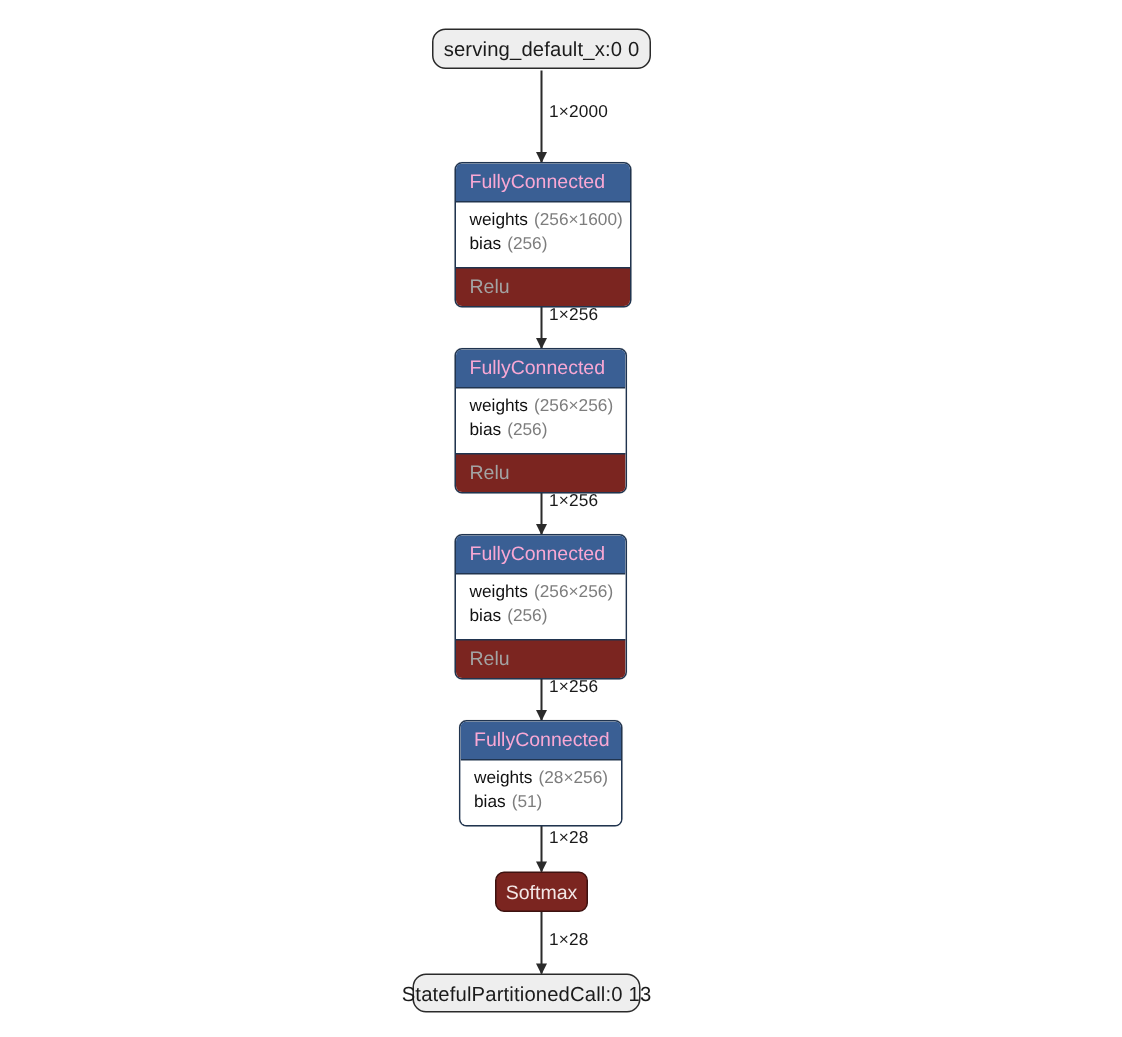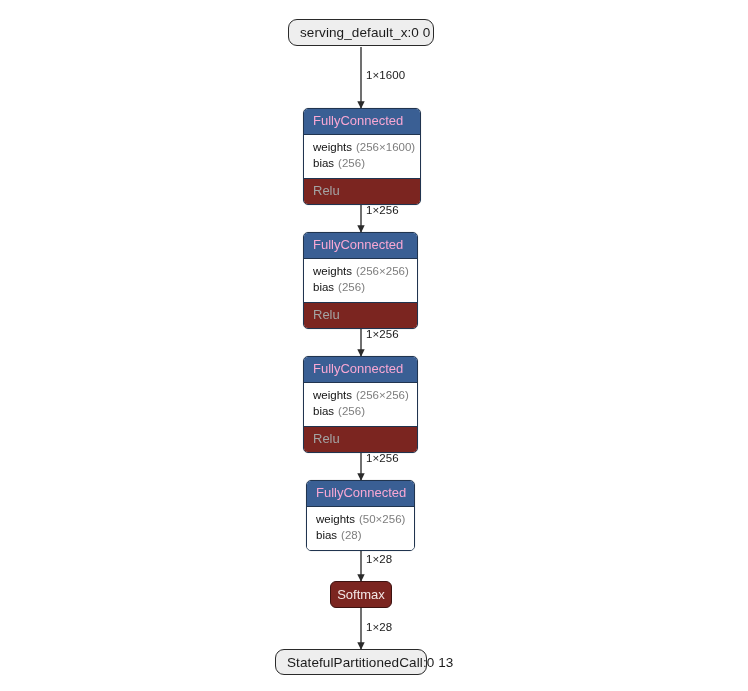--- a/index.html
+++ b/index.html
@@ -24,20 +24,21 @@
 
   
   .io-node {
     position: absolute;
     box-sizing: border-box;
     background: #eeeeee;
     border: 1.2px solid #2a2a2a;
     border-radius: 9px;
     display: flex;
     align-items: center;
+    justify-content: center;
     color: #1b1b1b;
     font-size: 13.5px;
     letter-spacing: 0.1px;
     white-space: nowrap;
     padding: 0 11px;
   }
 
   
   .layer-node {
     position: absolute;
@@ -130,21 +131,21 @@
       <line x1="361" y1="438" x2="361" y2="480"></line>
       <line x1="361" y1="539" x2="361" y2="581"></line>
       <line x1="361" y1="608" x2="361" y2="649"></line>
     </g>
   </svg>
 
   <div class="io-node" style="left:288px; top:19px; width:146px; height:27px;">
     <span>serving_default_x:0 0</span>
   </div>
 
-  <div class="edge-label" style="left:366px; top:69px;">1×1600</div>
+  <div class="edge-label" style="left:366px; top:69px;">1×2000</div>
 
   <div class="layer-node" style="left:303px; top:108px; width:118px;">
     <div class="layer-header">FullyConnected</div>
     <div class="layer-body">
       <div class="attr-row">
         <span class="attr-key">weights</span><span class="attr-val">(256×1600)</span>
       </div>
       <div class="attr-row">
         <span class="attr-key">bias</span><span class="attr-val">(256)</span>
       </div>
@@ -181,24 +182,24 @@
     </div>
     <div class="layer-activation">Relu</div>
   </div>
 
   <div class="edge-label" style="left:366px; top:452px;">1×256</div>
 
   <div class="layer-node" style="left:306px; top:480px; width:109px;">
     <div class="layer-header">FullyConnected</div>
     <div class="layer-body">
       <div class="attr-row">
-        <span class="attr-key">weights</span><span class="attr-val">(50×256)</span>
-      </div>
-      <div class="attr-row">
-        <span class="attr-key">bias</span><span class="attr-val">(28)</span>
+        <span class="attr-key">weights</span><span class="attr-val">(28×256)</span>
+      </div>
+      <div class="attr-row">
+        <span class="attr-key">bias</span><span class="attr-val">(51)</span>
       </div>
     </div>
   </div>
 
   <div class="edge-label" style="left:366px; top:553px;">1×28</div>
 
   <div class="op-node" style="left:330px; top:581px; width:62px; height:27px;">
     <span>Softmax</span>
   </div>
 

